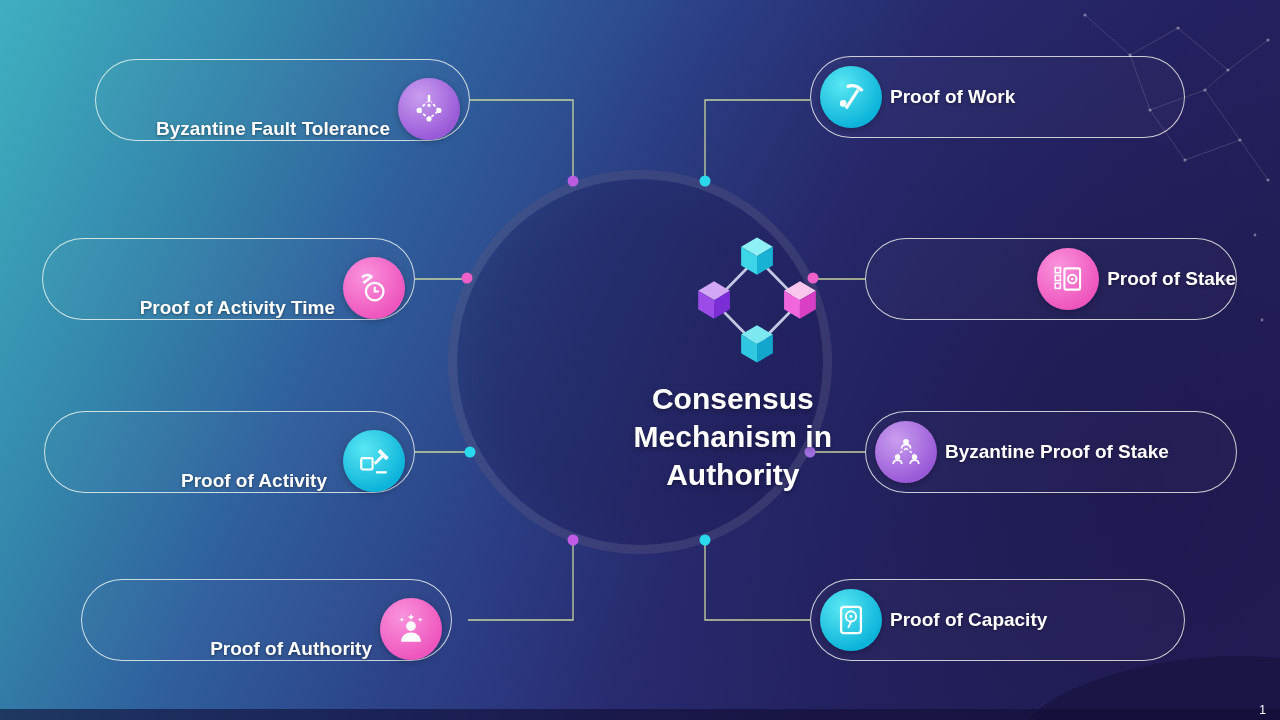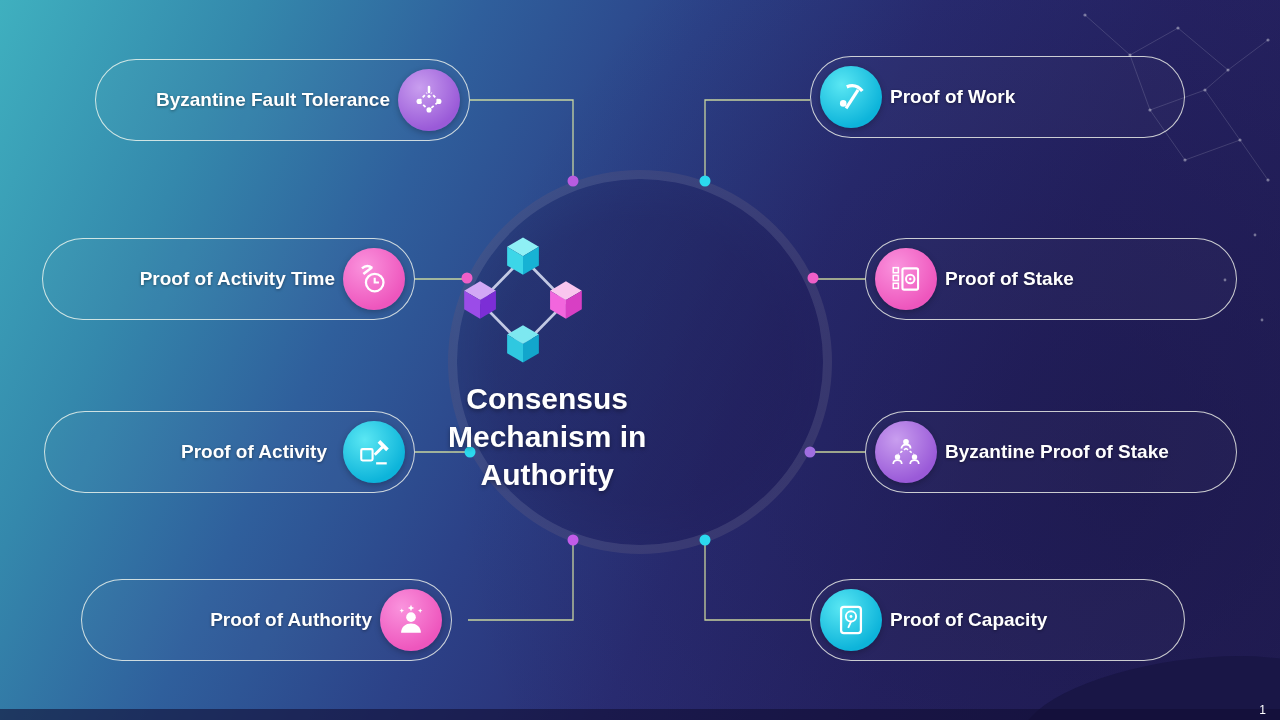--- a/index.html
+++ b/index.html
@@ -13,34 +13,34 @@
     background:radial-gradient(circle at 88% 65%,rgba(18,14,56,0.40),rgba(18,14,56,0) 55%);}
   .constellation{position:absolute;top:0;right:0;z-index:0;}
 
   
   .center-circle{position:absolute;left:448px;top:170px;width:384px;height:384px;
     box-sizing:border-box;border-radius:50%;
     border:9px solid rgba(255,255,255,0.10);
     background:radial-gradient(circle,rgba(30,26,82,0.42) 55%,rgba(30,26,82,0.18));
     z-index:1;}
   .center-wrap{position:absolute;left:448px;top:170px;width:384px;height:384px;
-    display:flex;flex-direction:column;align-items:flex-start;justify-content:center;z-index:2;}
+    display:flex;flex-direction:column;align-items:flex-end;justify-content:center;z-index:2;}
   .center-logo{margin-bottom:10px;}
   .center-title{color:#fff;font-weight:bold;font-size:30px;line-height:1.27;
     text-align:center;text-shadow:0 2px 4px rgba(0,0,0,0.35);}
 
   
   .connectors{position:absolute;inset:0;z-index:2;pointer-events:none;}
 
   
   .pill{position:absolute;height:82px;box-sizing:border-box;
     border:1px solid rgba(250,252,242,0.78);border-radius:41px;
     background:rgba(255,255,255,0.025);
     display:flex;align-items:center;gap:8px;z-index:3;}
-  .pill.left{justify-content:flex-end;padding-right:9px;}
+  .pill.left{justify-content:flex-end;padding-right:9px;align-items:flex-end;}
   .pill.right{justify-content:flex-start;padding-left:9px;}
   .pill .label{color:#fff;font-weight:bold;font-size:19px;white-space:nowrap;
     text-shadow:0 1px 3px rgba(0,0,0,0.4);}
   .icon-circle{width:62px;height:62px;border-radius:50%;flex:0 0 auto;
     display:flex;align-items:center;justify-content:center;
     box-shadow:0 2px 6px rgba(0,0,0,0.25);}
   .ic-purple{background:radial-gradient(circle at 35% 30%,#c99eef,#9a5ad8 72%);}
   .ic-pink{background:radial-gradient(circle at 35% 30%,#fa93dd,#ee56bd 72%);}
   .ic-cyan{background:radial-gradient(circle at 35% 30%,#5ae7f3,#0db4da 72%);}
 
@@ -202,21 +202,21 @@
     <span class="icon-circle ic-cyan">
       <svg viewBox="0 0 24 24" width="34" height="34">
         <path d="M8.5 20 L17 7" stroke="#fff" stroke-width="2.2"></path>
         <path d="M9 4.8 Q15.5 2.2 20 7.8" stroke="#fff" stroke-width="2.4" fill="none"></path>
         <circle cx="6.5" cy="16.5" r="2.3" fill="#fff"></circle>
       </svg>
     </span>
     <span class="label">Proof of Work</span>
   </div>
 
-  <div class="pill right" style="left:865px;top:238px;width:372px;">
+  <div class="pill right" style="left:865px;top:238px;width:372px;justify-content:flex-end;">
     <span class="icon-circle ic-pink">
       <svg viewBox="0 0 24 24" width="34" height="34">
         <rect x="9.5" y="4.5" width="11" height="15" rx="1.2" stroke="#fff" stroke-width="1.5" fill="none"></rect>
         <circle cx="15" cy="12" r="3" stroke="#fff" stroke-width="1.4" fill="none"></circle>
         <circle cx="15" cy="12" r="0.9" fill="#fff"></circle>
         <rect x="3" y="4" width="3.6" height="3.6" stroke="#fff" stroke-width="1.1" fill="none"></rect>
         <rect x="3" y="9.5" width="3.6" height="3.6" stroke="#fff" stroke-width="1.1" fill="none"></rect>
         <rect x="3" y="15" width="3.6" height="3.6" stroke="#fff" stroke-width="1.1" fill="none"></rect>
       </svg>
     </span>

